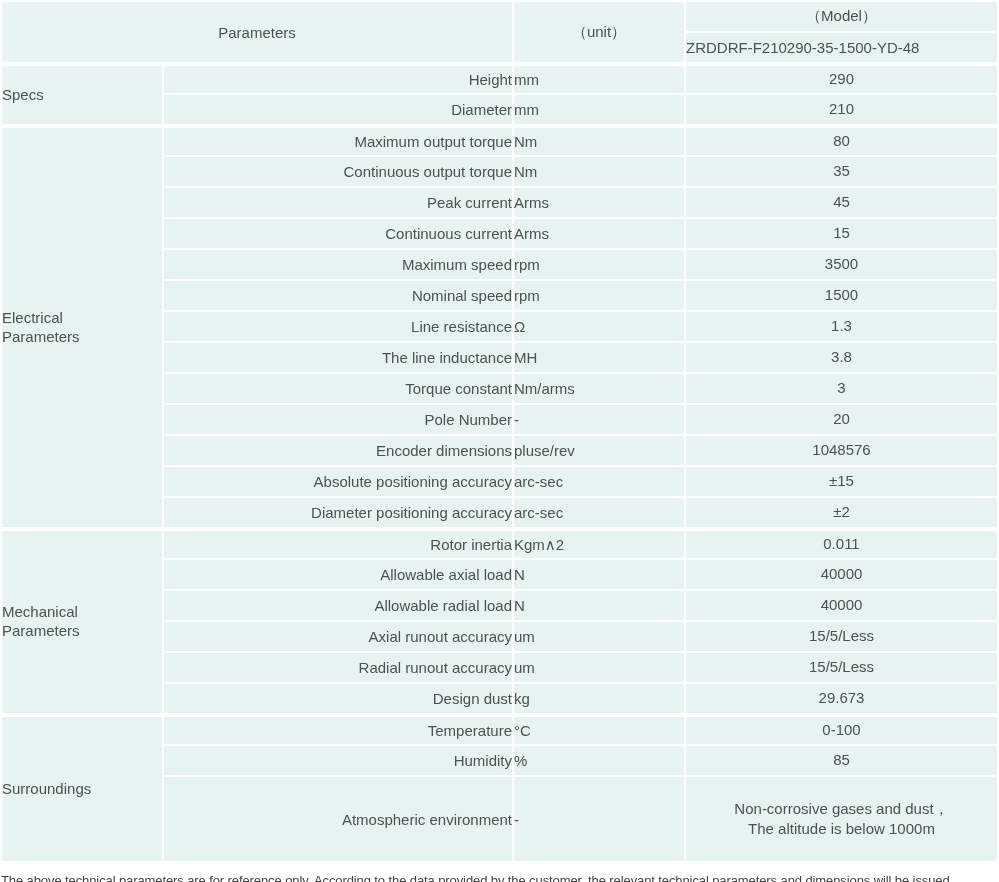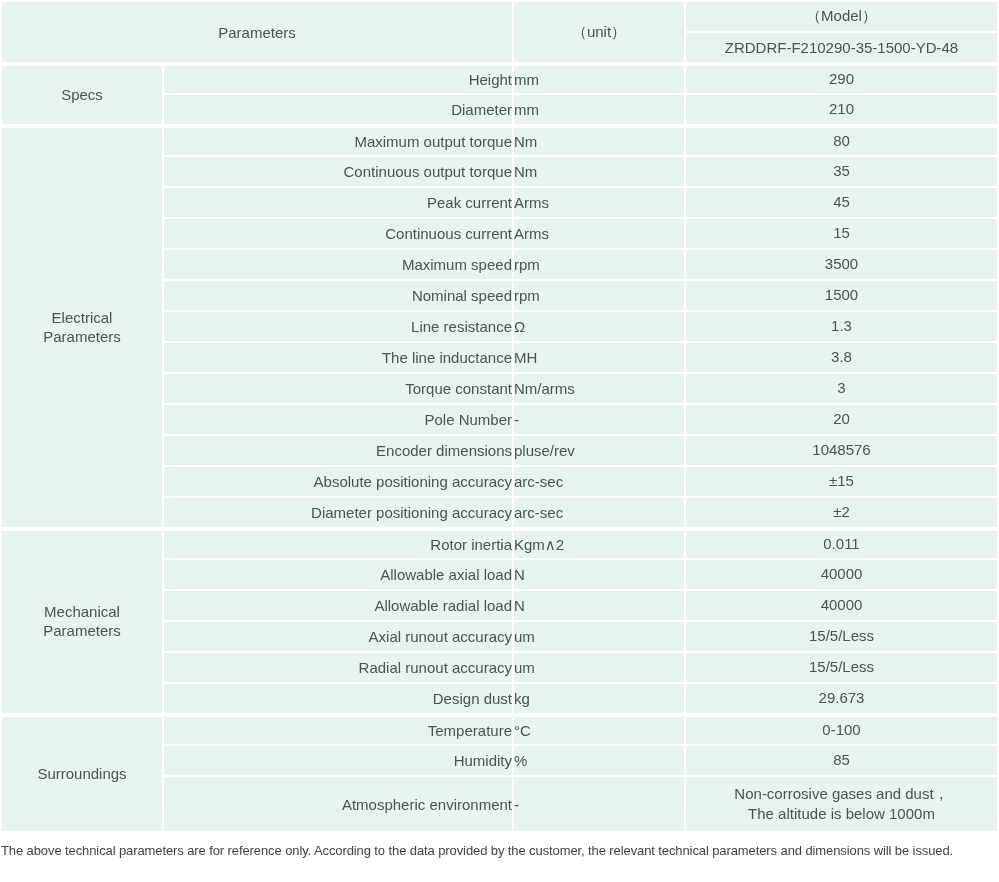--- a/index.html
+++ b/index.html
@@ -36,31 +36,29 @@
   tr.hdr-row { height: 29px; }
   td.hdr {
     background: #c2e1d9;
     text-align: center;
     vertical-align: middle;
     color: #3d4542;
     font-size: 17px;
   }
   td.hdr-model-num {
     background: #c2e1d9;
-    text-align: center;
     vertical-align: middle;
     color: #3d4542;
     font-size: 14px;
     margin-top: 12px;
   }
   tr.body-row { height: 29px; }
-  tr.body-row.tall { height: 54px; }
+  tr.body-row.tall { height: 84px; }
 
   td.group {
-    text-align: center;
     vertical-align: middle;
     white-space: pre-line;
     line-height: 1.25;
   }
   td.name {
     text-align: right;
     padding-left: 29px;
     vertical-align: middle;
   }
   td.unit {

